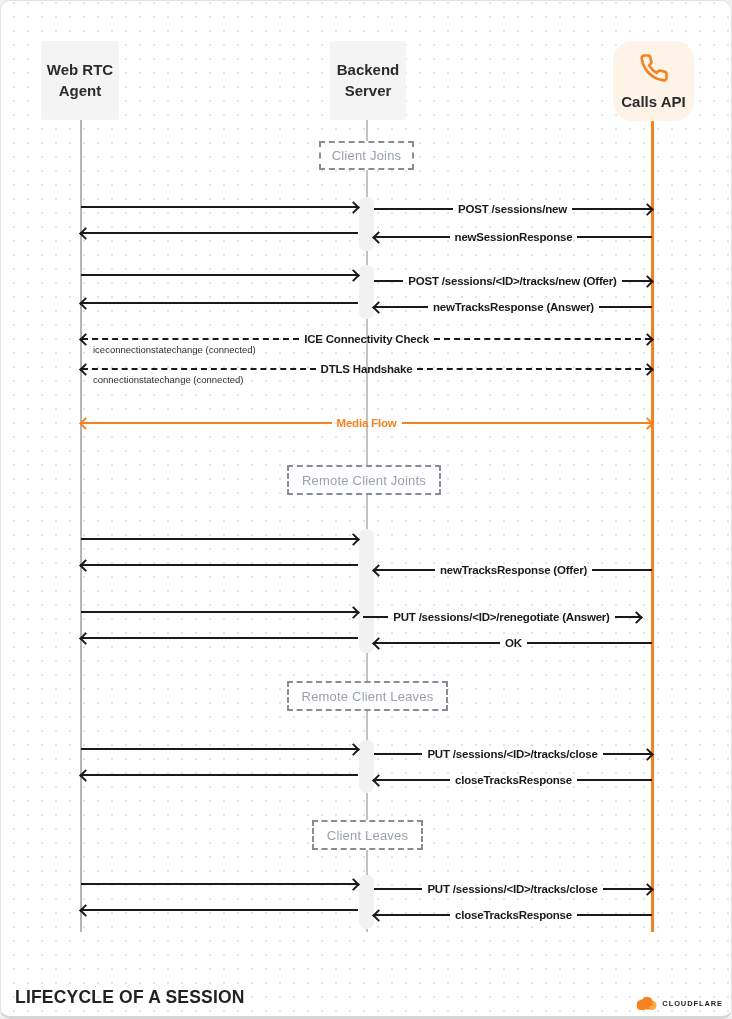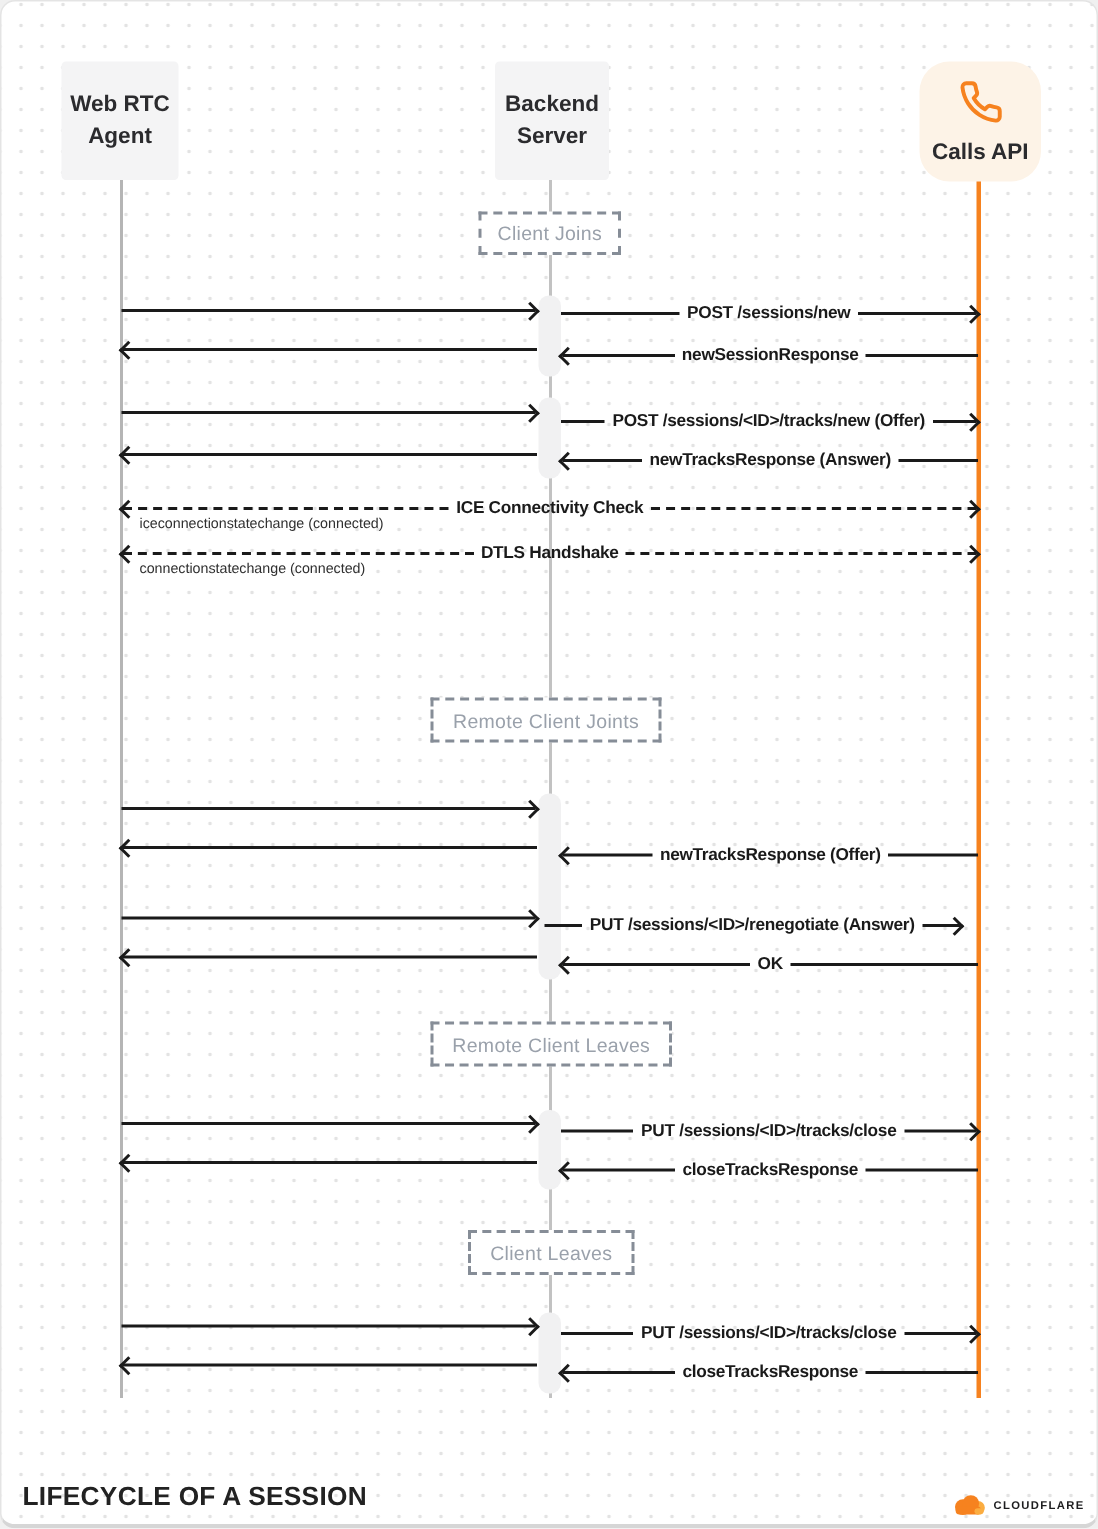--- a/index.html
+++ b/index.html
@@ -166,20 +166,27 @@
 
   <div class="arrow dashed" style="left:80px;top:360px;width:571px;">
     <span class="chev-l"></span>
       <span class="ln"></span>
       <span class="lbl">DTLS Handshake</span>
       <span class="ln"></span>
       <span class="chev-r"></span>
   </div>
   <div class="note" style="left:92px;top:373px;">connectionstatechange (connected)</div>
 
+  <div class="arrow orange" style="left:80px;top:414px;width:571px;">
+    <span class="chev-l"></span>
+      <span class="ln"></span>
+      <span class="lbl">Media Flow</span>
+      <span class="ln"></span>
+      <span class="chev-r"></span>
+  </div>
 
   <div class="section-box" style="left:286px;top:464px;width:154px;height:30px;">
     <span>Remote Client Joints</span>
   </div>
 
   <div class="arrow" style="left:80px;top:530px;width:277px;">
       <span class="ln"></span>
       <span class="chev-r"></span>
     </div>
   <div class="arrow" style="left:373px;top:561px;width:278px;">

